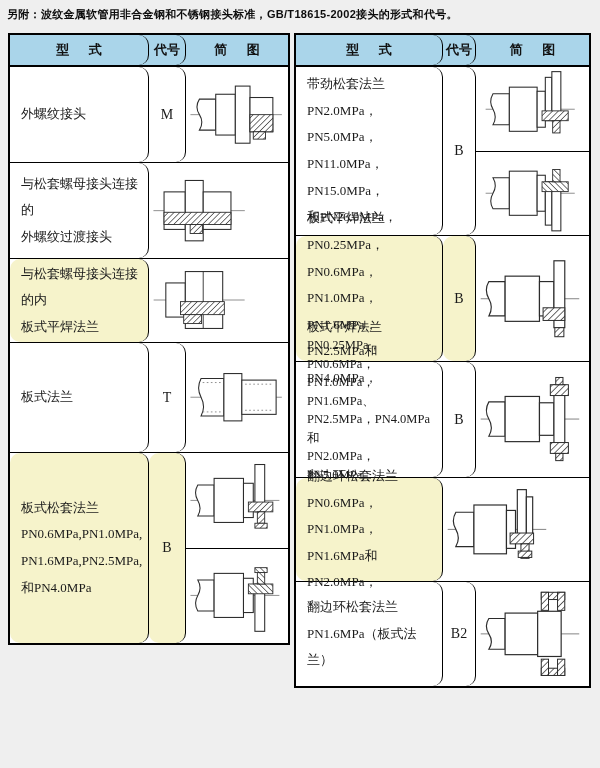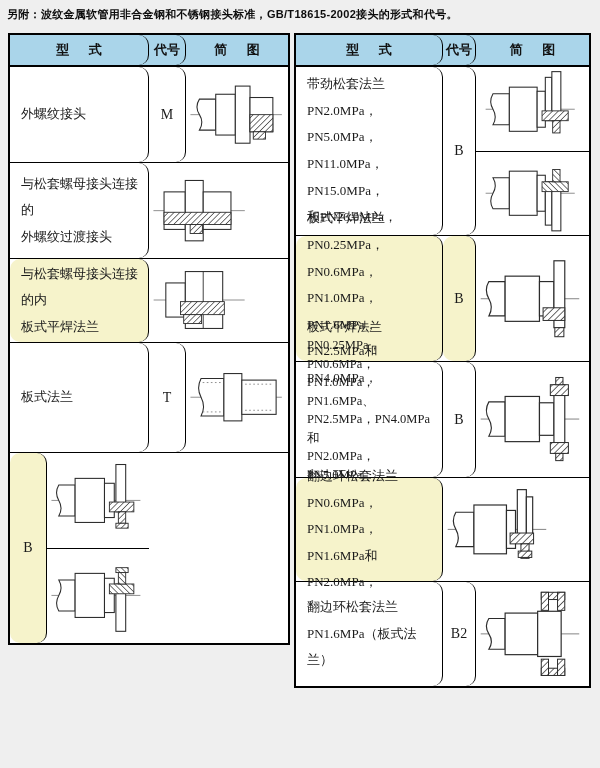--- a/index.html
+++ b/index.html
@@ -158,20 +158,24 @@
             <line class="dot" x1="18" y1="30" x2="42" y2="30"></line>
             <line class="dot" x1="18" y1="66" x2="42" y2="66"></line>
             <line class="dot" x1="70" y1="32" x2="104" y2="32"></line>
             <line class="dot" x1="70" y1="64" x2="104" y2="64"></line>
           </svg>
         </div>
       </div>
     </div>
 
     <div class="row hl" style="height:190px">
+      <div class="c c-type">板式松套法兰
+PN0.6MPa,PN1.0MPa,
+PN1.6MPa,PN2.5MPa,
+和PN4.0MPa</div>
       <div class="c c-code">B</div>
       <div class="c c-diag">
         <div class="half split">
           <svg class="dg" viewBox="0 0 120 96" preserveAspectRatio="xMidYMid meet">
             <line class="cl" x1="3" y1="48" x2="112" y2="48"></line>
             <path class="ol" d="M32,29 H12 q-5.5,9.5 0,19 q5.5,9.5 0,19 H32 z"></path>
             <rect class="ol" x="32" y="21" width="36" height="54"></rect>
             <rect class="ol" x="68" y="27" width="12" height="42"></rect>
             <rect class="ol" x="82" y="4" width="12" height="58"></rect>
             <rect class="hp" x="74" y="50" width="30" height="12"></rect>

